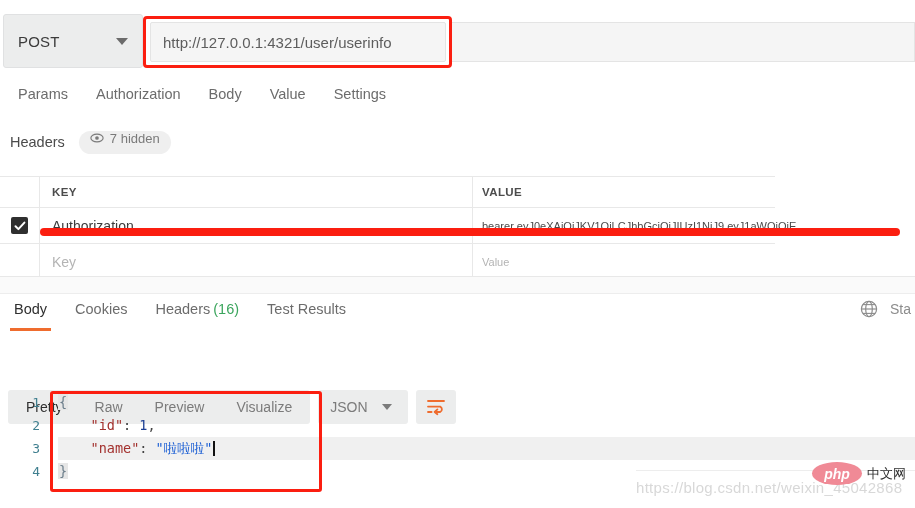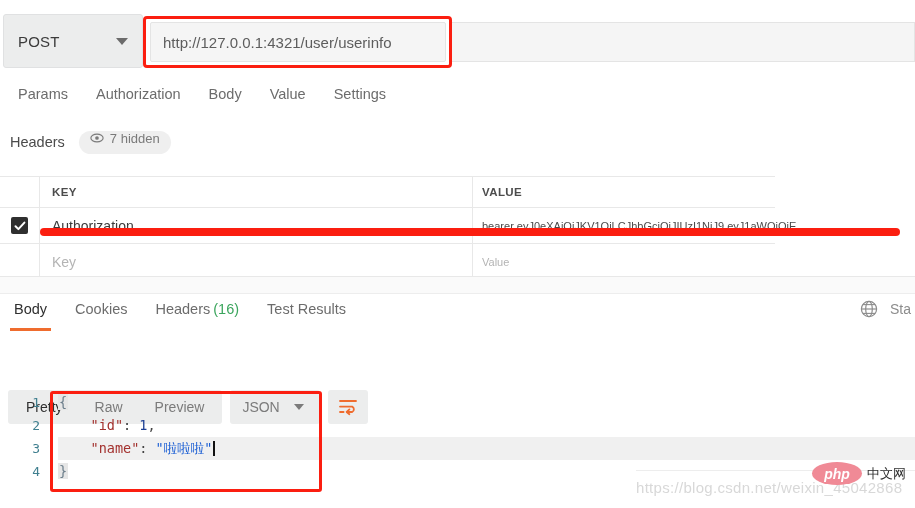--- a/index.html
+++ b/index.html
@@ -300,20 +300,23 @@
     <div class="seg-group">
       <div class="seg active">
         <span>Pretty</span>
       </div>
       <div class="seg">
         <span>Raw</span>
       </div>
       <div class="seg">
         <span>Preview</span>
       </div>
+      <div class="seg">
+        <span>Visualize</span>
+      </div>
     </div>
 
     <div class="fmt-select">
       <span>JSON</span>
       <span class="fmt-caret"></span>
     </div>
 
     <div class="wrap-btn">
       <svg viewBox="0 0 20 18">
         <line x1="2" y1="3" x2="18" y2="3" stroke="#ef6c2e" stroke-width="1.8" stroke-linecap="round"></line>

